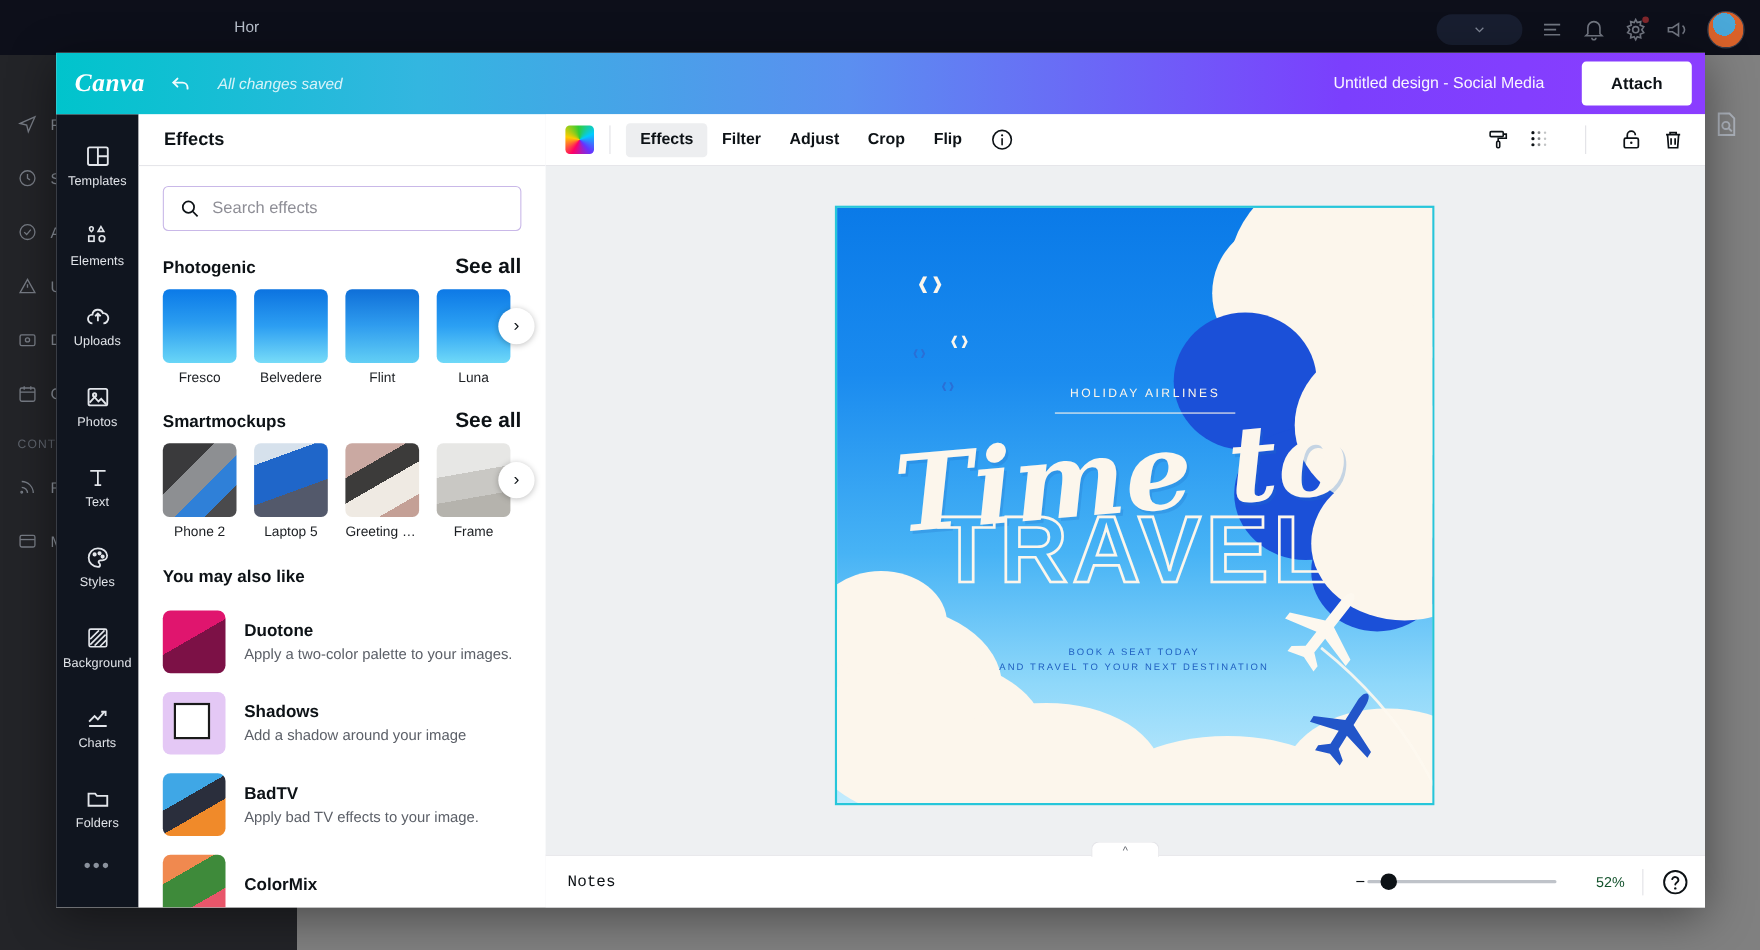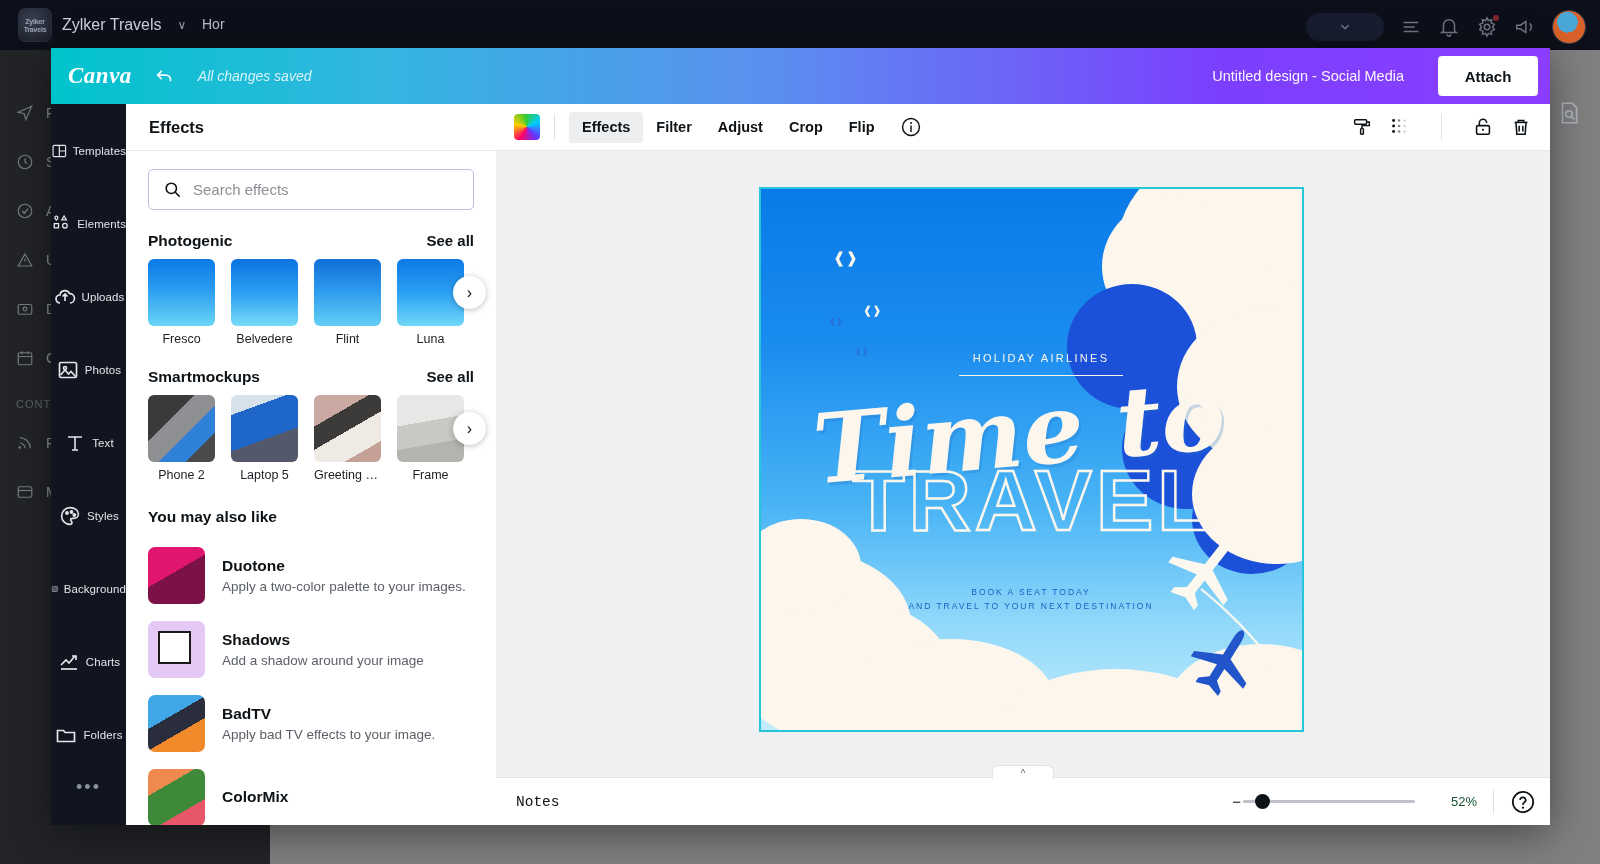--- a/index.html
+++ b/index.html
@@ -20,21 +20,21 @@
   }
   #bg-logo {
     width: 34px; height: 34px; border-radius: 7px;
     background: radial-gradient(circle at 40% 35%, #3a4050, #1a1d28);
     color: #9aa3b5; font-size: 7px; line-height: 8px; text-align: center;
     padding-top: 9px; font-weight: bold; letter-spacing: -.2px;
     border: 1px solid #2a2f3d;
   }
   #bg-title { color: #cfd4de; font-size: 16px; }
   #bg-caret { color: #98a0b0; font-size: 12px; margin-left: 6px; }
-  #bg-nav { position: absolute; left: 202px; top: 16px; display: flex; gap: 28px; justify-content: center; }
+  #bg-nav { position: absolute; left: 213px; top: 16px; display: flex; gap: 28px; justify-content: center; }
   #bg-nav span { color: #b9c0cc; font-size: 14px; }
   #bg-right-icons {
     position: absolute; right: 14px; top: 10px; display: flex; align-items: center; gap: 16px;
   }
   .bg-icn { width: 22px; height: 22px; opacity: .55; color: #c6ccd8; position: relative; }
   .bg-icn svg { width: 22px; height: 22px; display: block; }
   #bg-pill {
     width: 78px; height: 28px; border-radius: 14px; background: #1a2033;
     display: flex; align-items: center; justify-content: center; opacity: .9;
   }
@@ -117,21 +117,21 @@
     font-family: "Liberation Sans", sans-serif;
   }
 
   
   #canva-rail {
     position: absolute; left: 0; top: 56px; width: 75px; bottom: 0;
     background: #10151f; padding-top: 10px;
     display: flex; flex-direction: column; align-items: center;
   }
   .rail-item {
-    width: 75px; height: 73px; display: flex; flex-direction: row;
+    width: 75px; height: 73px; display: flex; flex-direction: column;
     align-items: center; justify-content: center; gap: 5px;
     color: #e2e5ea; cursor: pointer;
   }
   .rail-item svg { width: 24px; height: 24px; }
   .rail-label { font-size: 11.5px; letter-spacing: .1px; }
   #rail-more { color: #8a919c; font-size: 18px; letter-spacing: 2px; margin-top: 6px; }
 
   
   #panel {
     position: absolute; left: 75px; top: 56px; width: 370px; bottom: 0;
@@ -153,21 +153,21 @@
     font-size: 15px; color: #0d1216; font-family: "Liberation Sans", sans-serif;
     background: transparent;
   }
   #search-input::placeholder { color: #8e8e96; }
 
   .sec-head {
     display: flex; align-items: baseline; justify-content: space-between;
     margin-top: 22px; margin-bottom: 9px;
   }
   .sec-title { font-size: 15.5px; font-weight: bold; color: #0d1216; }
-  .sec-seeall { font-size: 15px; font-weight: bold; color: #0d1216; cursor: pointer; }
+  .sec-seeall { font-size: 19px; font-weight: bold; color: #0d1216; cursor: pointer; }
 
   .thumb-row { display: flex; gap: 16px; position: relative; }
   .thumb-cell { width: 67px; }
   .thumb {
     width: 67px; height: 67px; border-radius: 6px; overflow: hidden; position: relative;
   }
   .thumb-label {
     margin-top: 6px; text-align: center; font-size: 12.5px; color: #1c1f23;
     white-space: nowrap; overflow: hidden; text-overflow: ellipsis;
   }
@@ -368,25 +368,20 @@
     <div class="bg-side-item">
       <svg viewBox="0 0 24 24" fill="none" stroke="currentColor" stroke-width="1.6">
           <rect x="3" y="5" width="18" height="14" rx="2"></rect>
           <path d="M3 10h18"></path>
         </svg>
       <span>M</span>
     </div>
   </div>
 
   <div id="bg-topbar">
-    <div id="bg-brand">
-      <div id="bg-logo">Zylker Travels</div>
-      <span id="bg-title">Zylker Travels</span>
-      <span id="bg-caret">∨</span>
-    </div>
     <div id="bg-nav">
       <span>Hor</span>
     </div>
     <div id="bg-right-icons">
       <div id="bg-pill">
         <svg width="14" height="14" viewBox="0 0 24 24" fill="none" stroke="#8b93a4" stroke-width="2">
             <path d="M6 9l6 6 6-6"></path>
           </svg>
       </div>
       <div class="bg-icn">

